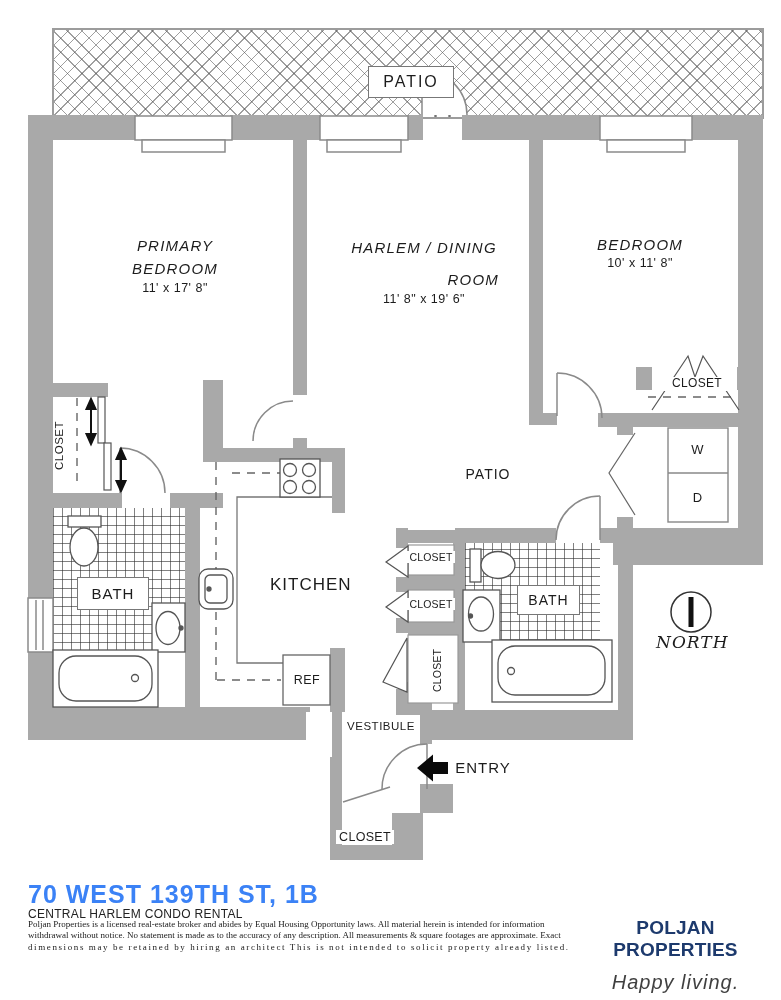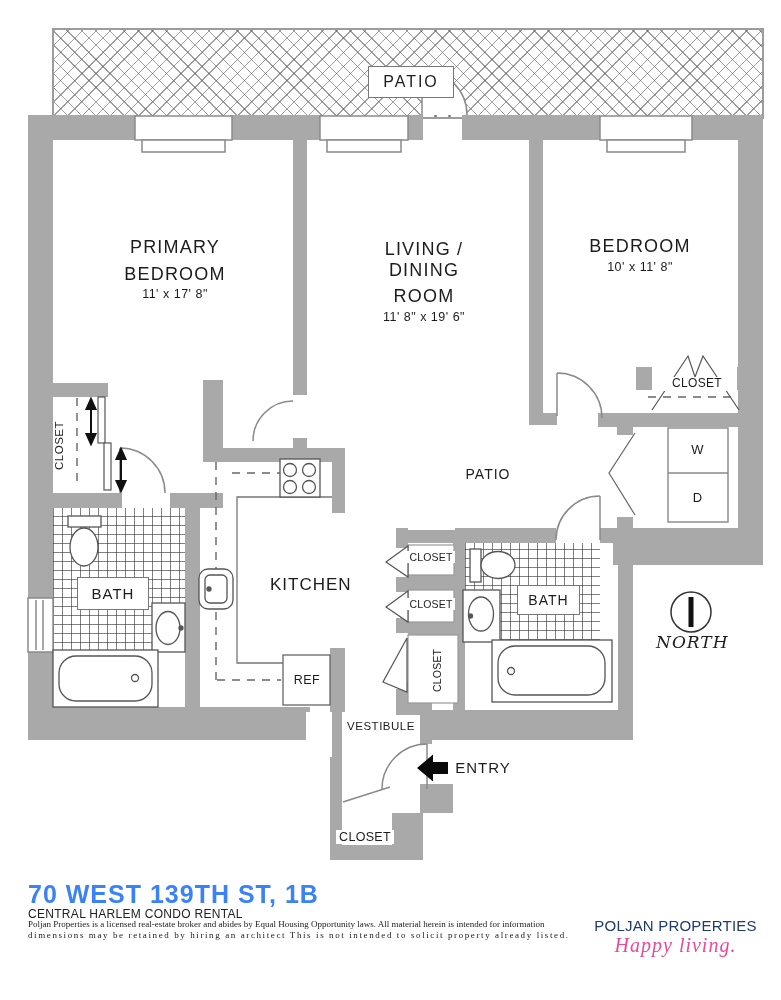--- a/index.html
+++ b/index.html
@@ -17,30 +17,30 @@
       repeating-linear-gradient(90deg, rgba(45,45,45,.60) 0 1.4px, transparent 1.4px 9px);}
   .tile1{left:53px;top:508px;width:132px;height:144px;}
   .tile2{left:465px;top:543px;width:135px;height:97px;}
   svg.plan{left:0;top:0;width:781px;height:1000px;pointer-events:none;}
   
   .lbl{position:absolute;color:#1c1c1c;text-align:center;letter-spacing:1px;line-height:1.15;}
   .boxlbl{background:#fff;border:1.5px solid #777;display:flex;align-items:center;justify-content:center;}
   .whitebg{background:#fff;}
   .vert{writing-mode:vertical-rl;transform:rotate(180deg);}
   .dims{font-size:12.5px;letter-spacing:.5px;margin-top:3px;}
-  .roomname{font-size:18px;letter-spacing:1.2px;}
+  .roomname{font-size:15px;letter-spacing:1.2px;font-style:italic;}
   
   .f-title{position:absolute;left:28px;top:880px;font-size:25px;font-weight:bold;letter-spacing:1px;color:#3b82f6;}
   .f-sub{position:absolute;left:28px;top:907px;font-size:12px;letter-spacing:.3px;color:#222;}
   .f-disc{position:absolute;left:28px;top:919px;font-family:"Liberation Serif",serif;font-weight:normal;
           font-size:9px;line-height:11.3px;color:#1a1a1a;white-space:nowrap;}
   .f-disc .wide{letter-spacing:1.6px;}
   .f-logo{position:absolute;left:588px;top:917px;width:175px;text-align:center;}
-  .f-brand{font-size:15px;font-weight:normal;color:#1d3a6d;letter-spacing:.2px;}
-  .f-tag{font-family:Liberation Serif, serif;font-style:italic;font-size:20px;color:#ec4899;margin-top:0px;letter-spacing:1px;}
+  .f-brand{font-size:19px;font-weight:bold;color:#1d3a6d;letter-spacing:.2px;}
+  .f-tag{font-family:Liberation Sans, sans-serif;font-style:italic;font-size:20px;color:#404040;margin-top:10px;letter-spacing:1px;}
 </style>
 </head>
 <body>
 
 <div class="sheet">
 
   <div class="abs patio"></div>
 
   <div class="abs tile tile1"></div>
   <div class="abs tile tile2"></div>
@@ -210,22 +210,22 @@
       <span>PATIO</span>
     </div>
 
   <div class="lbl" style="left:100px;top:237px;width:150px;">
     <div class="roomname">PRIMARY</div>
     <div class="roomname" style="margin-top:6px;">BEDROOM</div>
     <div class="dims">11' x 17' 8"</div>
   </div>
 
   <div class="lbl" style="left:349px;top:239px;width:150px;">
-    <div class="roomname">LIVING / DINING</div>
-    <div class="roomname" style="margin-top:6px;">ROOM</div>
+    <div class="roomname">HARLEM / DINING</div>
+    <div class="roomname" style="margin-top:15px;text-align:right;">ROOM</div>
     <div class="dims">11' 8" x 19' 6"</div>
   </div>
 
   <div class="lbl" style="left:565px;top:236px;width:150px;">
     <div class="roomname">BEDROOM</div>
     <div class="dims">10' x 11' 8"</div>
   </div>
 
   <div class="lbl" style="left:452px;top:466px;width:72px;font-size:14px;">
     <span>PATIO</span></div>
@@ -274,20 +274,21 @@
   <div class="lbl" style="left:683px;top:491px;width:30px;font-size:13px;">
     <span>D</span></div>
 
   <div class="lbl" style="left:656px;top:633px;width:70px;font-family:'DejaVu Serif',serif;font-style:italic;font-size:17px;letter-spacing:1px;">
     <span>NORTH</span></div>
 
   <div class="f-title">70 WEST 139TH ST, 1B</div>
   <div class="f-sub">CENTRAL HARLEM CONDO RENTAL</div>
   <div class="f-disc">
     <div>Poljan Properties is a licensed real-estate broker and abides by Equal Housing Opportunity laws. All material herein is intended for information</div>
+    <div>withdrawal without notice. No statement is made as to the accuracy of any description. All measurements &amp; square footages are approximate. Exact</div>
     <div class="wide">dimensions may be retained by hiring an architect This is not intended to solicit property already listed.</div>
   </div>
   <div class="f-logo">
     <div class="f-brand">POLJAN PROPERTIES</div>
     <div class="f-tag">Happy living.</div>
   </div>
 
 </div>
 
 </body></html>

